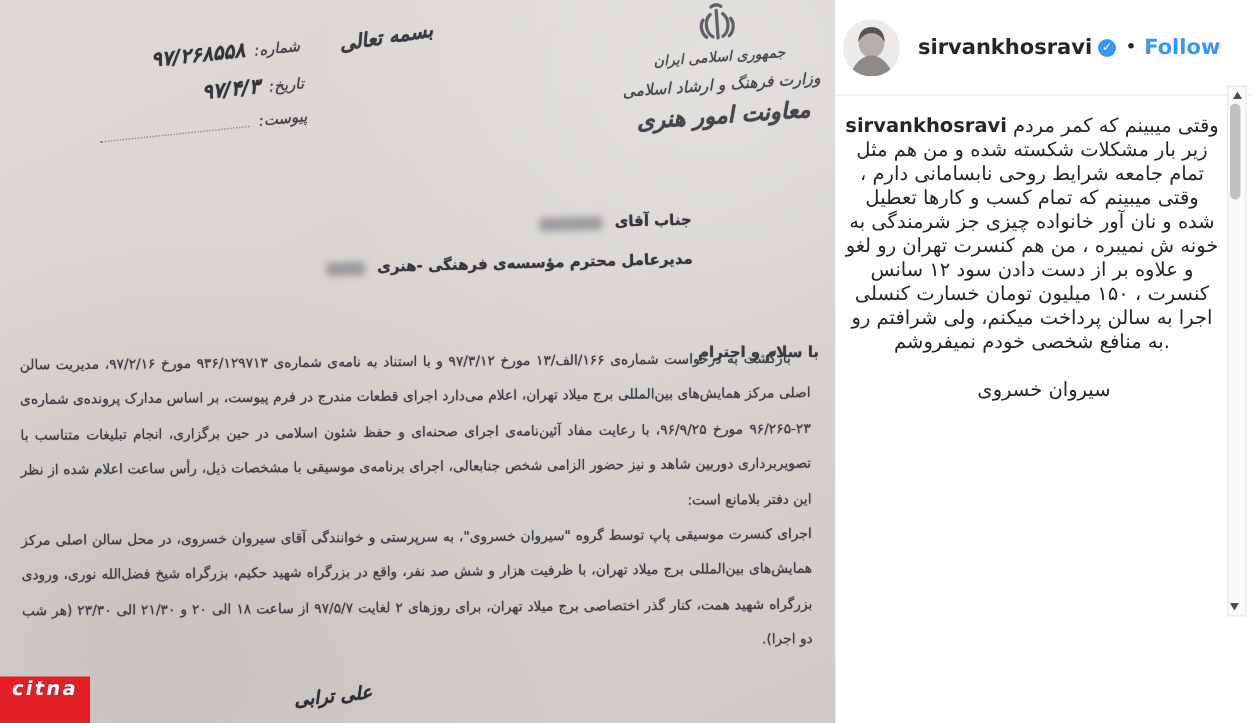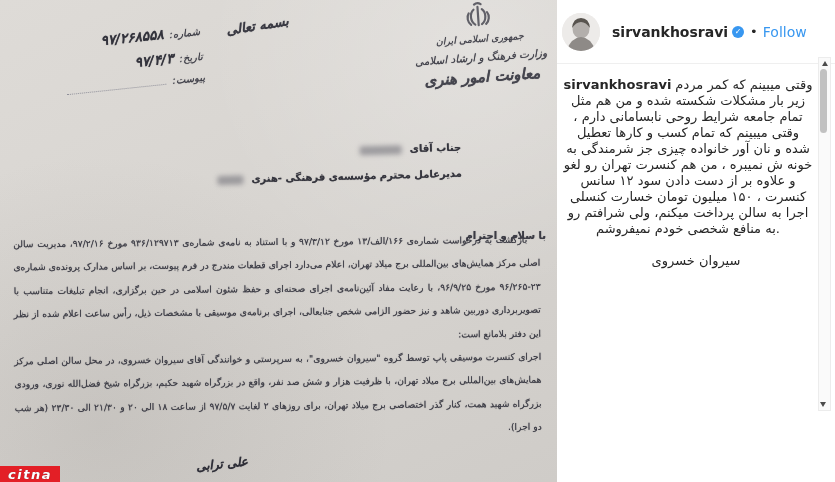--- a/index.html
+++ b/index.html
@@ -51,34 +51,34 @@
                text-align:justify;font-size:9.2px;line-height:23.4px;color:#3e3e47;
                transform:rotate(-0.5deg);}
   .letter-body p{margin:0;}
   .letter-body p.indent{text-indent:13px;}
 
   .doc-sign{position:absolute;left:196px;top:457px;font-size:12px;font-style:italic;
             font-weight:bold;transform:rotate(-6deg);color:#2e2e37;}
 
   .citna{position:absolute;left:0;bottom:0;background:#e31f26;color:#ffffff;
          font-weight:bold;font-style:italic;font-size:13px;letter-spacing:1.5px;
-         padding:1px 8px 0 8px;text-transform:lowercase;}
+         padding:1px 8px 15px 8px;text-transform:lowercase;}
 
   
   .post{position:absolute;left:557px;top:0;width:278px;height:440px;background:#fff;}
   .post-header{height:63px;display:flex;align-items:center;padding-left:5px;
                border-bottom:1px solid #efefef;}
   .avatar{width:38px;height:38px;border-radius:50%;overflow:hidden;flex:0 0 auto;
           margin-right:12px;background:#eceae8;cursor:pointer;}
   .username{font-size:14px;font-weight:bold;color:#262626;text-decoration:none;cursor:pointer;}
   .badge{display:inline-flex;align-items:center;justify-content:center;width:12px;height:12px;
          border-radius:50%;background:#3897f0;color:#fff;font-size:8px;line-height:1;
          margin-left:4px;font-weight:bold;}
   .hdr-dot{color:#262626;font-size:13px;margin:0 5px 0 6px;}
-  .follow{color:#3897f0;font-size:14px;font-weight:normal;text-decoration:none;cursor:pointer;}
+  .follow{color:#3897f0;font-size:14px;font-weight:bold;text-decoration:none;cursor:pointer;}
 
   .caption{padding:13px 22px 0 6px;font-size:13px;line-height:16px;color:#262626;
            direction:ltr;text-align:center;}
   .cap-user{font-weight:bold;color:#262626;text-decoration:none;margin-right:4px;cursor:pointer;}
   .cap-sig{margin-top:16px;margin-left:16px;}
 
   
   .scrollbar{position:absolute;right:4px;top:57px;width:11px;height:352px;
              background:#fafafa;border:1px solid #ececec;}
   .tri-up{width:0;height:0;border-left:3.5px solid transparent;border-right:3.5px solid transparent;

